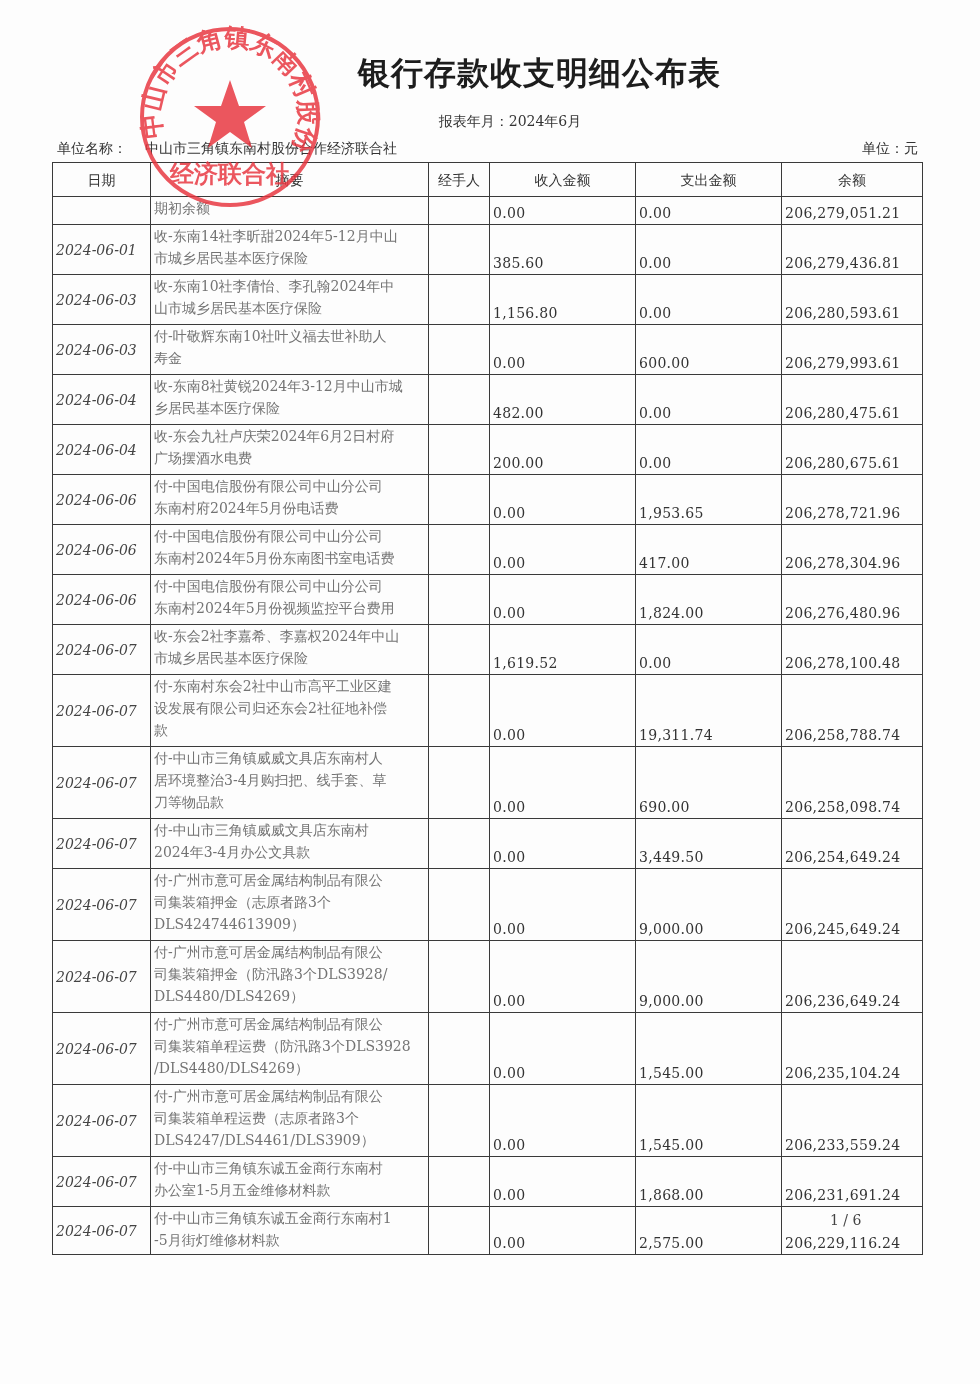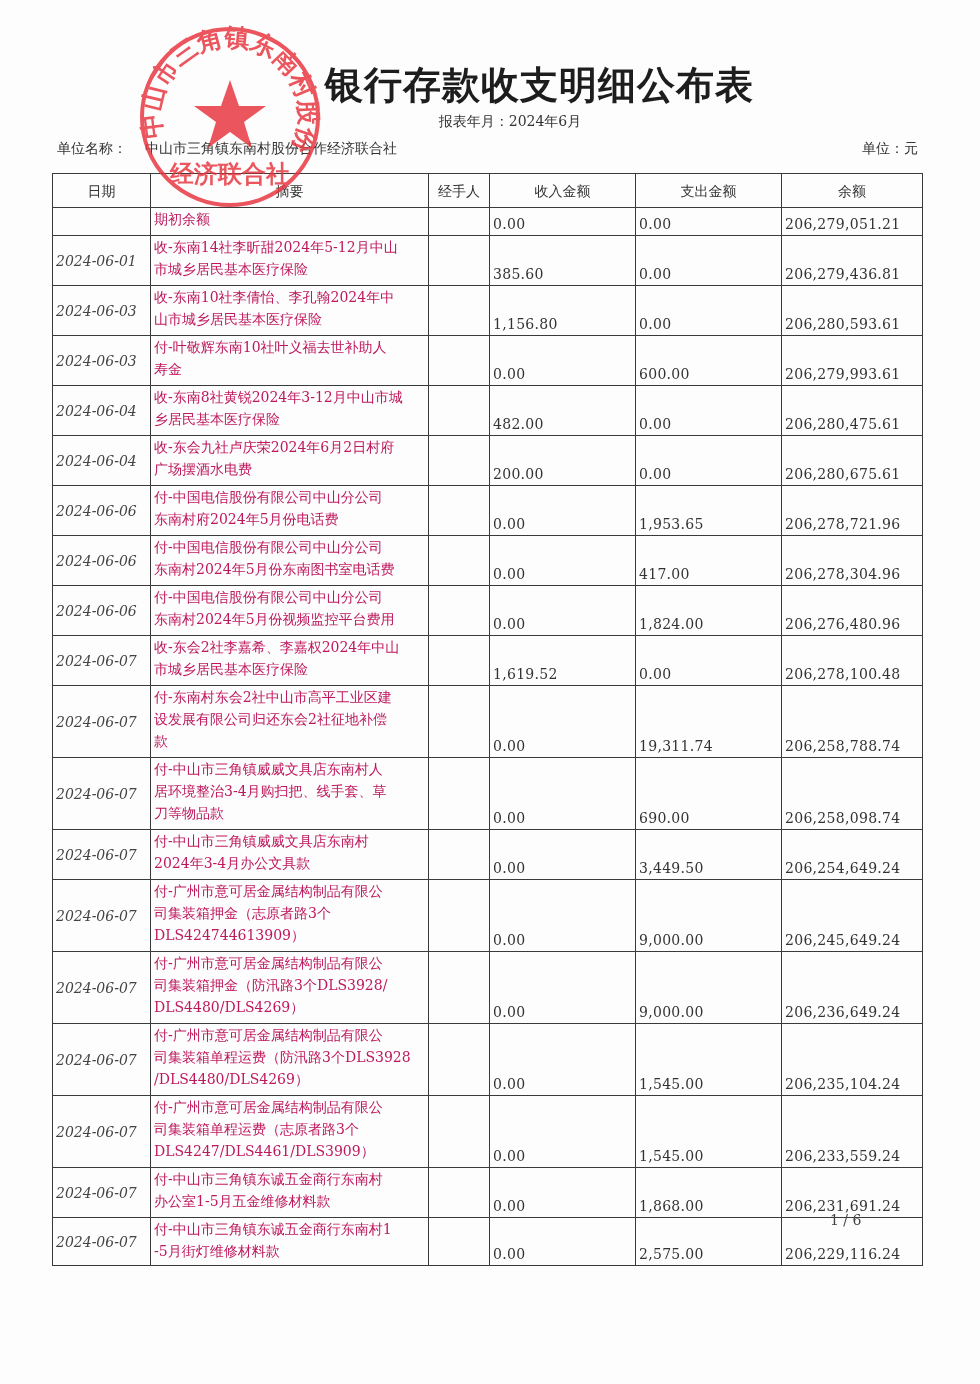--- a/index.html
+++ b/index.html
@@ -1,43 +1,43 @@
 <!DOCTYPE html>
 <html><head>
 <meta charset="utf-8">
 <style>
   html, body { margin: 0; padding: 0; }
   body {
     width: 980px; height: 1384px; background: #fdfdfd; position: relative;
     font-family: "DejaVu Serif", "Liberation Serif", serif; color: #2a2a2a; overflow: hidden;
   }
   .title {
-    position: absolute; left: 0; width: 980px; top: 60px; text-align: center;
-    font-family: "DejaVu Sans", sans-serif; font-size: 38px; font-weight: bold;
+    position: absolute; left: 0; width: 980px; top: 52px; text-align: center;
+    font-family: "DejaVu Sans", sans-serif; font-size: 32px; font-weight: bold;
     letter-spacing: 1px; color: #1d1d1d; padding-left: 99px; box-sizing: border-box;
   }
   .report-month {
     position: absolute; left: 0; width: 912px; top: 113px; text-align: center;
     font-size: 14px; color: #333; padding-left: 108px; box-sizing: border-box;
   }
   .unit-row {
     position: absolute; left: 57px; right: 62px; top: 140px; font-size: 14px; color: #333;
     display: flex; justify-content: space-between; align-items: center;
   }
   .unit-row .lbl { margin-right: 18px; }
   table.ledger {
-    position: absolute; left: 52px; top: 173px; border-collapse: collapse;
+    position: absolute; left: 52px; top: 162px; border-collapse: collapse;
     table-layout: fixed; width: 870px; border-radius: 19px;
   }
   table.ledger th, table.ledger td {
     border: 1.3px solid #3a3a3a; font-size: 14px; padding: 0 3px; line-height: 22px;
   }
   table.ledger th { font-weight: normal; height: 33px; text-align: center; color: #333; }
   td.date { vertical-align: middle; color: #444; font-style: italic; }
-  td.desc { text-align: left; vertical-align: top; padding-top: 2px; color: #be185d; }
+  td.desc { text-align: left; vertical-align: top; padding-top: 2px; color: #737373; }
   td.num { text-align: left; vertical-align: bottom; padding-bottom: 1px; color: #333; letter-spacing: 0.3px; }
   td.handler { }
   .page-no {
     position: absolute; left: 830px; top: 1212px; font-size: 14px; color: #444;
   }
   .stamp {
     position: absolute; left: 135px; top: 22px; width: 190px; height: 190px;
     pointer-events: none; opacity: 0.82;
   }
 </style>

